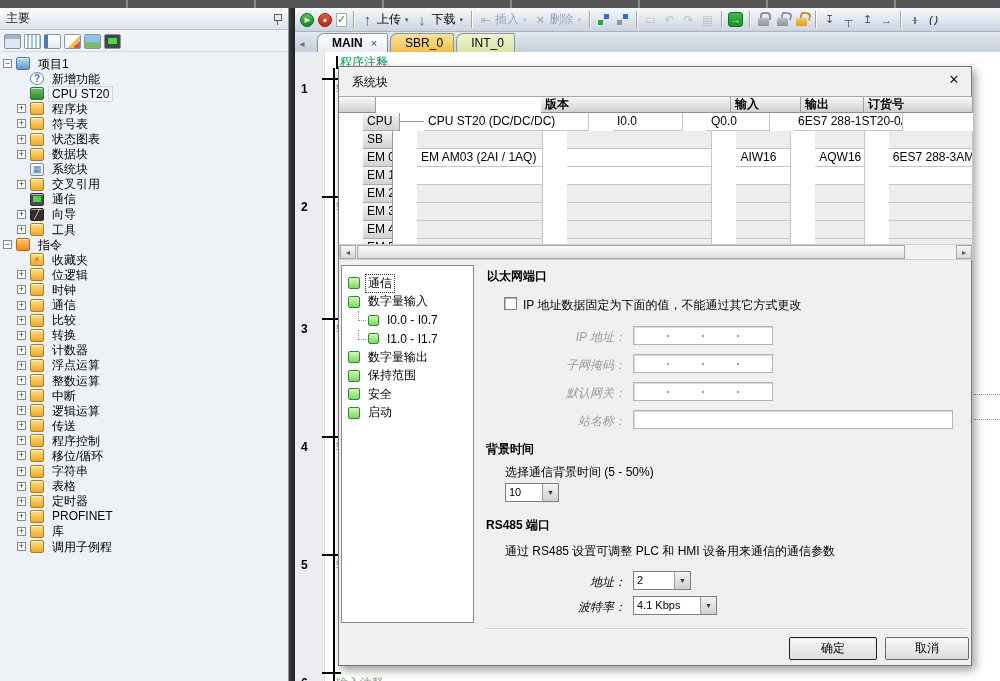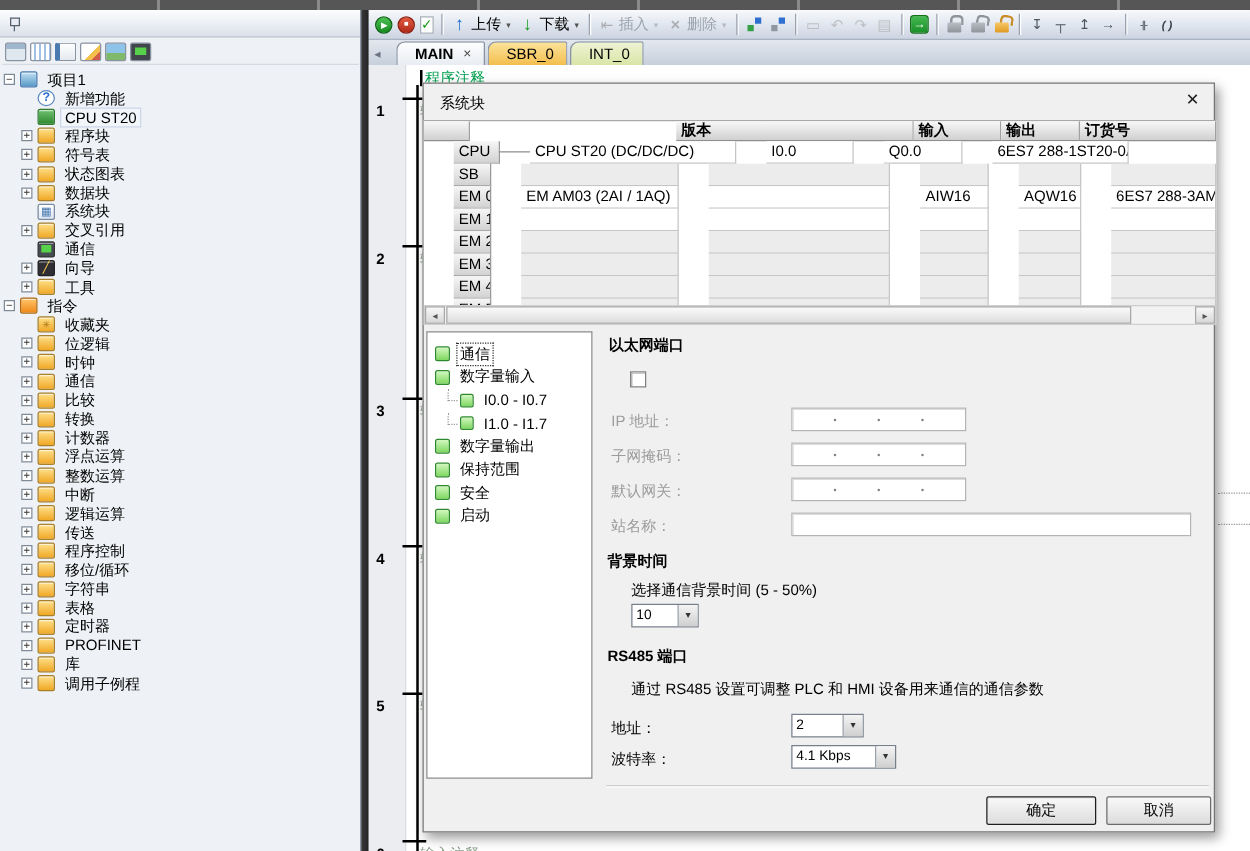--- a/index.html
+++ b/index.html
@@ -163,21 +163,21 @@
   .led { width:12px; height:12px; min-width:12px; border:1px solid #2f8a2f; border-radius:2px;
     background:linear-gradient(#d2f7c0,#7ed860); margin-right:6px; }
   .nrow.child .led { width:11px; height:11px; min-width:11px; }
   .nlabel { font-size:12px; padding:0 2px; }
   .nlabel.nsel { outline:1px dotted #333; }
 
   .heading { position:absolute; font-weight:bold; font-size:12px; }
   .dtext { position:absolute; font-size:12px; }
   #chk { position:absolute; left:165px; top:230px; width:13px; height:13px; background:#fff; border:1px solid #808080;
     box-shadow:inset 1px 1px 0 #b8b8b8; }
-  .flabel { position:absolute; width:137px; text-align:left; color:#9b9b9b; font-size:12px; }
+  .flabel { position:absolute; width:137px; text-align:right; color:#9b9b9b; font-size:12px;font-style:italic; }
   .dfield { position:absolute; height:19px; background:#fff; border:1px solid #b4b4b4;
     box-shadow:inset 1px 1px 0 #dcdcdc; display:flex; align-items:center; justify-content:space-evenly; }
   .dfield i { width:2px; height:2px; background:#808080; border-radius:50%; }
   .combo { position:absolute; height:19px; background:#fff; border:1px solid #777f8a; display:flex; align-items:center; }
   .cval { flex:1; font-size:11px; padding-left:3px; line-height:17px; }
   .cbtn { width:16px; height:17px; background:linear-gradient(#f4f4f4,#cfcfcf); border-left:1px solid #9aa0a8;
     font-size:7px; color:#333; text-align:center; line-height:17px; }
   #dlg-sep { position:absolute; left:146px; top:561px; width:482px; height:1px; background:#cfcfcf; box-shadow:0 1px 0 #fff; }
   .dbtn { position:absolute; height:23px; font-size:12px; font-family:inherit; background:linear-gradient(#f9f9f9,#dcdcdc);
     border:1px solid #6a6a6a; border-radius:2px; }
@@ -185,20 +185,21 @@
   #btn-cancel { left:546px; top:570px; width:84px; }
 </style>
 </head>
 <body>
 
 <div id="app">
   <div id="topstrip"></div>
 
   <div id="sidebar">
     <div id="sb-header">
+      <span id="sb-title">主要</span>
       <span id="pin"></span>
     </div>
     <div id="sb-icons">
         <span class="sbi sbi-window"></span>
         <span class="sbi sbi-grid"></span>
         <span class="sbi sbi-book"></span>
         <span class="sbi sbi-page"></span>
         <span class="sbi sbi-image"></span>
         <span class="sbi sbi-monitor"></span>
       </div>
@@ -622,20 +623,21 @@
           <span class="nlabel">安全</span>
         </div>
         <div class="nrow">
           <span class="led"></span>
           <span class="nlabel">启动</span>
         </div>
       </div>
 
     <div class="heading" style="left:148px;top:201px">以太网端口</div>
     <span id="chk"></span>
+    <div class="dtext" style="left:184px;top:230px">IP 地址数据固定为下面的值，不能通过其它方式更改</div>
 
     <div class="flabel" style="left:150px;top:262px">IP 地址：</div>
     <div class="dfield" style="left:294px;top:259px;width:140px">
         <i></i>
         <i></i>
         <i></i>
       </div>
     <div class="flabel" style="left:150px;top:290px">子网掩码：</div>
     <div class="dfield" style="left:294px;top:287px;width:140px">
         <i></i>

